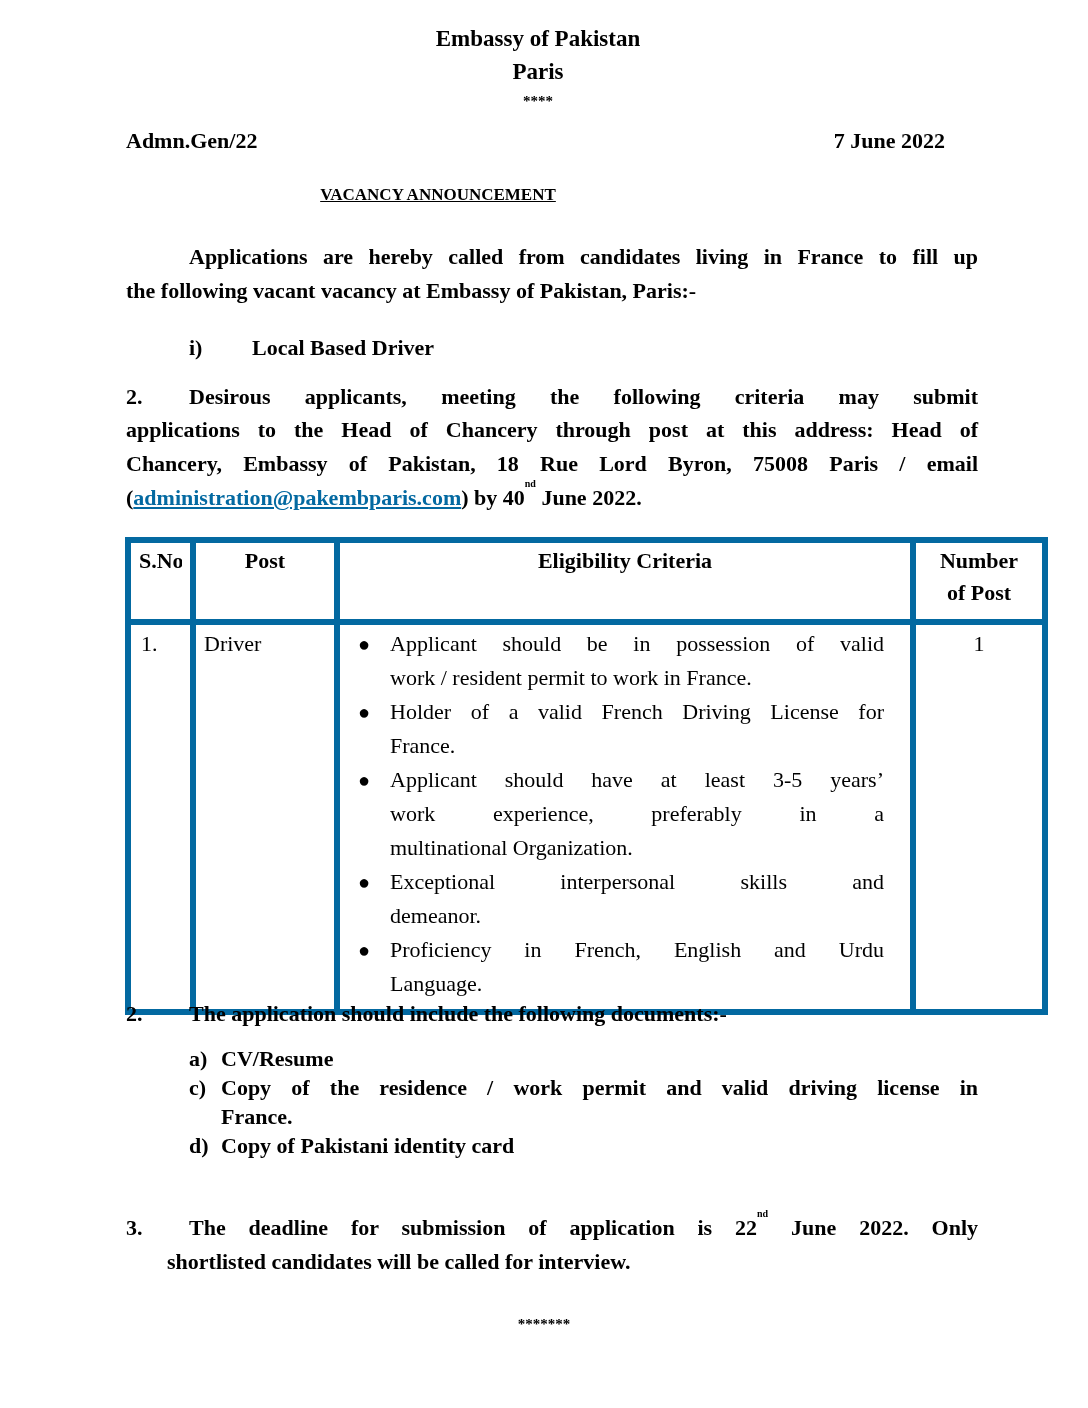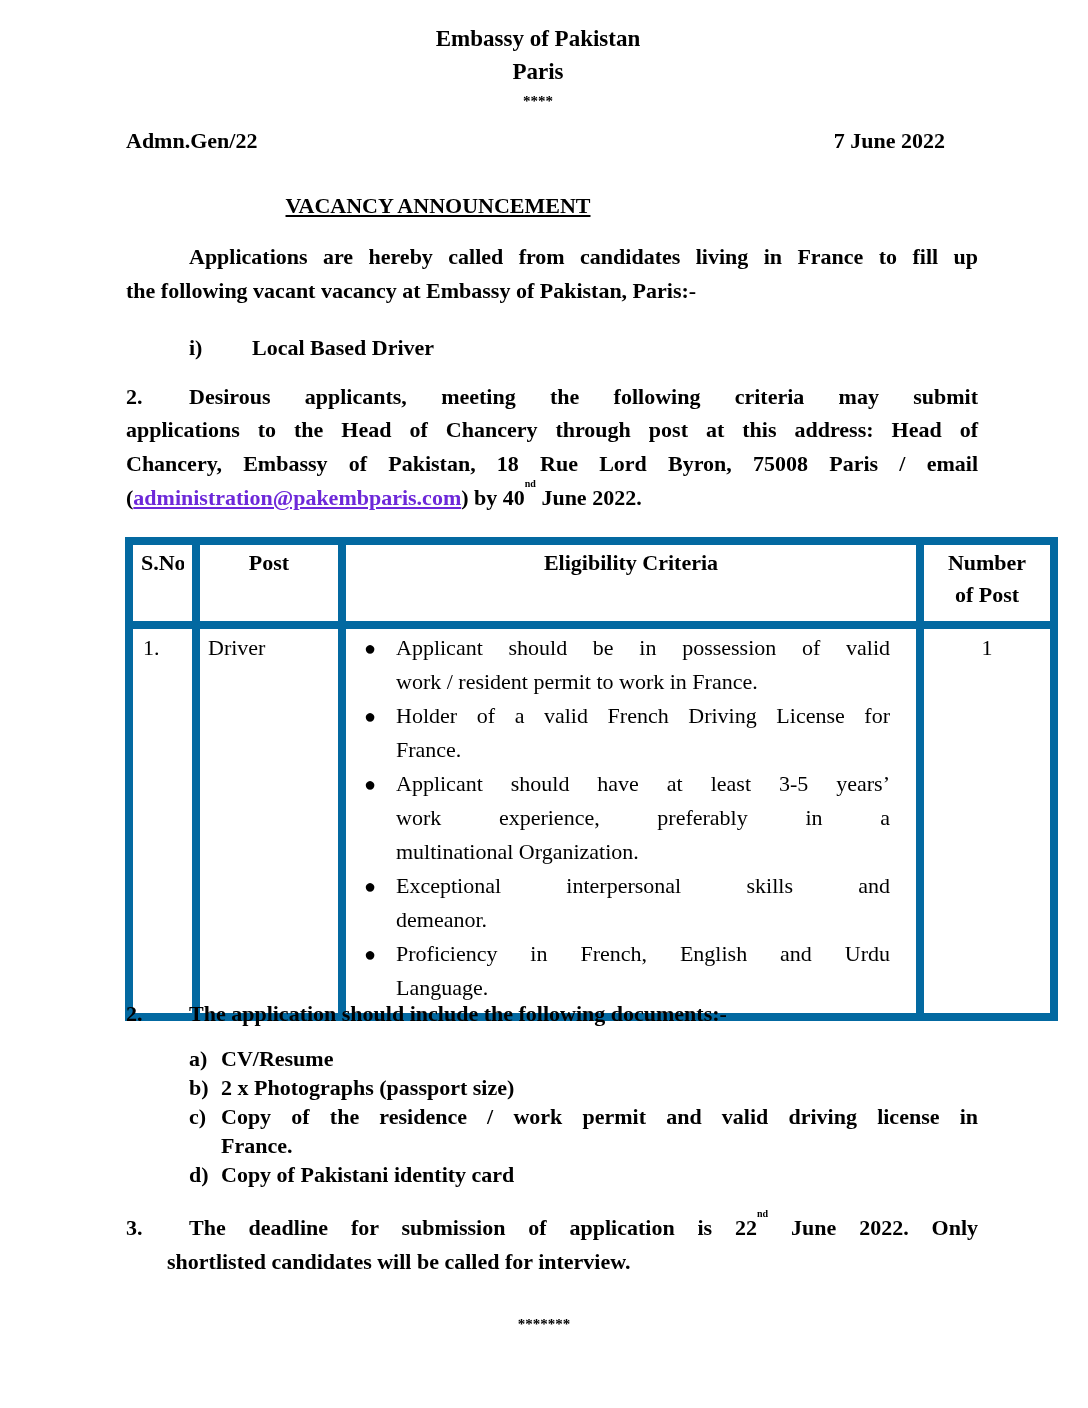--- a/index.html
+++ b/index.html
@@ -3,44 +3,44 @@
   <meta charset="utf-8">
   <style>
     html, body { margin: 0; padding: 0; background: #ffffff; }
     body { width: 1088px; height: 1408px; position: relative; overflow: hidden;
            font-family: "Liberation Serif", "DejaVu Serif", serif; color: #000; }
     .abs { position: absolute; font-weight: bold; }
     .b { font-weight: bold; }
     .hdr { left: 0; width: 1076px; text-align: center; font-weight: bold; font-size: 23px; }
     .txt { font-size: 22px; line-height: 34px; }
     .just { text-align: justify; text-align-last: justify; }
-    .link { color: #6d28d9; text-decoration: underline; }
+    .link { color: #0369a1; text-decoration: underline; }
     sup { font-size: 10px; vertical-align: top; position: relative; top: -2px; line-height: 1; }
     table.vac { position: absolute; left: 125px; top: 537px; border-collapse: collapse;
                 font-size: 22px; }
-    table.vac td, table.vac th { border: 8px solid #0369a1; vertical-align: top; padding: 8px; }
+    table.vac td, table.vac th { border: 6px solid #0369a1; vertical-align: top; padding: 8px; }
     table.vac th { font-weight: bold; text-align: center; line-height: 32px; padding-top: 2px; }
     .crit-list { margin: 0; padding: 0; list-style: none; }
     .crit-list li { position: relative; padding-left: 42px; line-height: 34px;
                     text-align: justify; text-align-last: left; }
     .crit-list li .dot { position: absolute; left: 10px; top: 0; font-size: 20px; }
     .jl { text-align-last: justify; }
     .doc-list div { font-size: 22px; line-height: 29px; }
   </style>
 </head>
 <body>
 
 <div class="abs hdr" style="top:26px;">Embassy of Pakistan</div>
 <div class="abs hdr" style="top:59px;">Paris</div>
 <div class="abs hdr" style="top:93px;font-size:15px;">****</div>
 
 <div class="abs txt" style="left:126px;top:124px;">Admn.Gen/22</div>
 <div class="abs txt" style="right:143px;top:124px;text-align:right;">7 June 2022</div>
 
-<div class="abs" style="left:0;width:876px;top:193px;text-align:center;font-size:22px;font-weight:bold;text-decoration:underline;">VACANCY ANNOUNCEMENT</div>
+<div class="abs" style="left:0;width:876px;top:185px;text-align:center;font-size:17px;font-weight:bold;text-decoration:underline;">VACANCY ANNOUNCEMENT</div>
 
 <div class="abs txt just" style="left:189px;width:789px;top:240px;">Applications are hereby called from candidates living in France to fill up</div>
 <div class="abs txt" style="left:126px;top:274px;">the following vacant vacancy at Embassy of Pakistan, Paris:-</div>
 
 <div class="abs txt" style="left:189px;top:331px;">i)</div>
 <div class="abs txt" style="left:252px;top:331px;">Local Based Driver</div>
 
 <div>
   <div class="abs txt" style="left:126px;top:380px;">2.</div>
   <div class="abs txt just" style="left:189px;width:789px;top:380px;">Desirous applicants, meeting the following criteria may submit</div>
@@ -98,21 +98,20 @@
     <td style="text-align:center;padding-top:2px;line-height:34px;">1</td>
   </tr>
 </tbody>
   </table>
 
 <div>
   <div class="abs txt" style="left:126px;top:997px;">2.</div>
   <div class="abs txt" style="left:189px;top:997px;">The application should include the following documents:-</div>
   <div class="abs doc-list" style="left:189px;top:1044px;width:789px;">
     <div><span style="display:inline-block;width:32px;">a)</span><span>CV/Resume</span></div>
-    <div><span style="display:inline-block;width:32px;">b)</span><span>2 x Photographs (passport size)</span></div>
     <div style="display:flex;">
         <span style="display:inline-block;width:32px;flex:none;">c)</span>
         <div style="flex:1;">
           <div style="text-align:justify;text-align-last:justify;">Copy of the residence / work permit and valid driving license in</div>
           <div>France.</div>
         </div>
       </div>
     <div><span style="display:inline-block;width:32px;">d)</span><span>Copy of Pakistani identity card</span></div>
   </div>
 </div>

